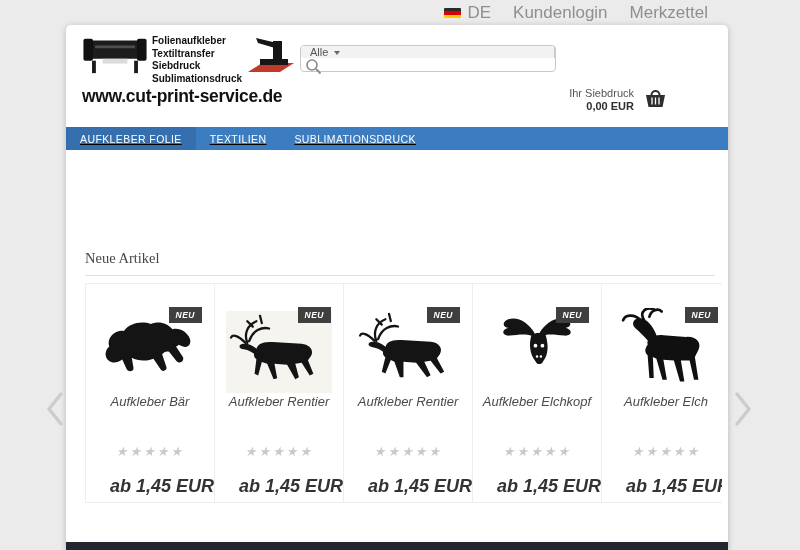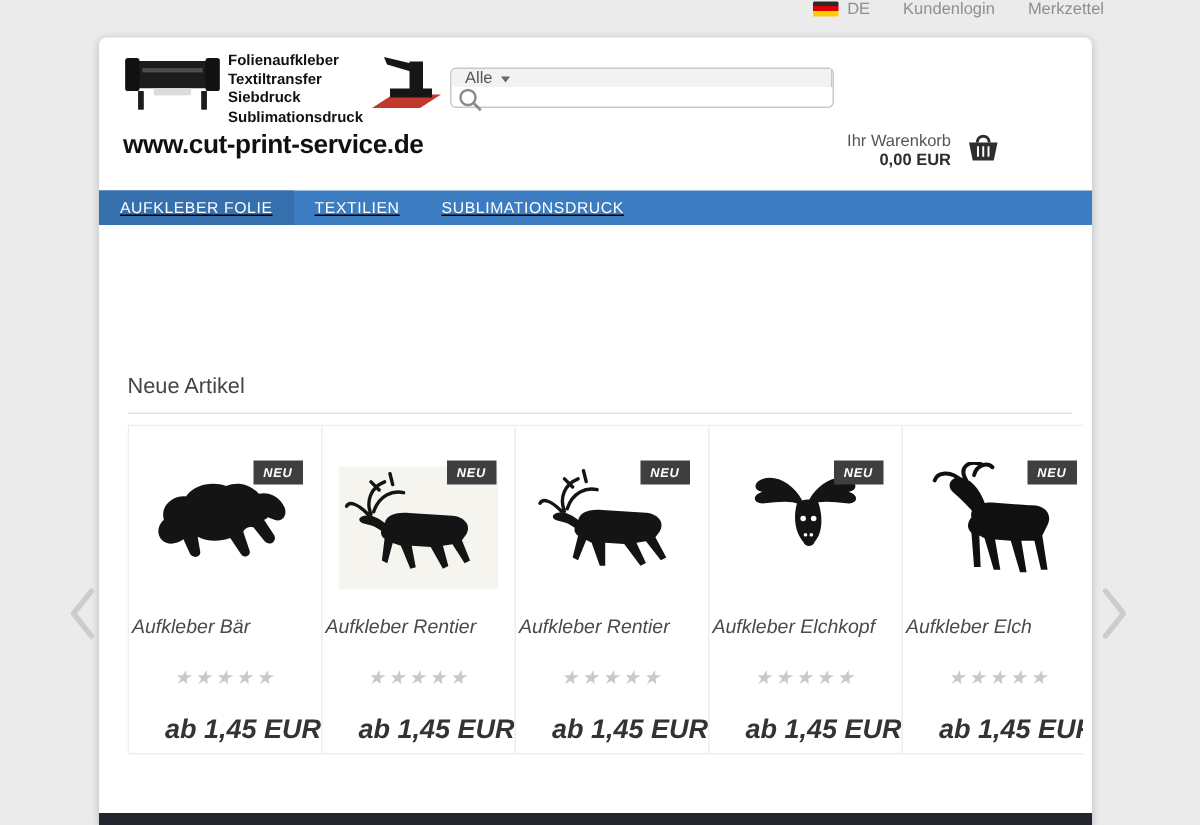--- a/index.html
+++ b/index.html
@@ -1,21 +1,21 @@
 <!DOCTYPE html>
 <html><head>
 <meta charset="utf-8">
 <style>
   * { box-sizing: border-box; margin: 0; padding: 0; }
   html,body { width:800px; height:550px; overflow:hidden; }
   body { background:#ebebeb; font-family:"Liberation Sans", sans-serif; position:relative; }
 
   
-  .topbar { height:26px; display:flex; justify-content:flex-end; align-items:flex-start;
-            gap:22px; padding-right:64px; font-size:11px; color:#8f8f8f; }
+  .topbar { height:26px; display:flex; justify-content:flex-end; align-items:center;
+            gap:22px; padding-right:92px; font-size:17px; color:#8f8f8f; }
   .topbar .lang { display:flex; align-items:center; gap:6px; cursor:pointer; }
   .flag { width:17px; height:10px; border-radius:1px; display:inline-block;
           background:linear-gradient(to bottom,#2b2b2b 0 33%,#d00 33% 66%,#fc0 66% 100%); }
   .toplink { cursor:pointer; }
 
   
   .card { position:absolute; left:66px; top:25px; width:662px; height:525px;
           background:#fff; border-radius:5px 5px 0 0; box-shadow:0 1px 6px rgba(0,0,0,.22); }
 
   
@@ -39,36 +39,36 @@
   .cart-amount { font-weight:bold; color:#2e2e2e; }
 
   
   .nav { position:absolute; left:0; top:102px; width:100%; height:23px;
          background:#3c7cc0; display:flex; align-items:stretch;text-decoration:underline; }
   .nav-item { display:flex; align-items:center; padding:0 14px; font-size:10.5px;
               color:#fff; letter-spacing:0.4px; cursor:pointer; }
   .nav-item.active { background:#356fae; }
 
   
-  .section-title { position:absolute; left:19px; top:225px; font-size:14.5px; color:#454545; }
+  .section-title { position:absolute; left:19px; top:225px; font-size:14.5px; color:#454545;font-family:Liberation Serif, serif; }
   .rule { position:absolute; left:19px; top:250px; width:630px; border-top:1px solid #e0e0e0; }
 
   
   .carousel { position:absolute; left:19px; top:258px; width:637px; height:222px; overflow:hidden; }
   .track { display:flex; }
   .pcard { position:relative; flex:0 0 130px; width:130px; height:220px; background:#fff;
            border:1px solid #eeeeee; margin-left:-1px;font-style:italic; }
   .pcard:first-child { margin-left:0; }
   .badge { position:absolute; top:23px; right:12px; background:#3f3f3f; color:#fff;
            font-size:8.5px; font-weight:bold; letter-spacing:0.5px; padding:3px 7px; z-index:2; }
   .pimg { position:absolute; top:26px; left:0; right:0; height:84px;
           display:flex; align-items:center; justify-content:center; cursor:pointer; }
   .photo-bg { background:#f6f4ee; width:106px; height:82px; display:flex; align-items:center; justify-content:center; }
-  .pname { position:absolute; top:110px; left:2px; right:2px; 
-           font-size:13px; color:#4a4a4a; cursor:pointer;margin-top:16px; }
+  .pname { position:absolute; top:110px; left:2px; right:2px; text-align:center;
+           font-size:13px; color:#4a4a4a; cursor:pointer; }
   .pstars { position:absolute; top:160px; left:0; right:0; text-align:center;
             font-size:13px; color:#c9c9c9; letter-spacing:2px; }
   .pprice { position:absolute; top:192px; left:0; right:0; text-align:right;
             font-size:18px; font-weight:bold; color:#333; }
 
   
   .chev { position:absolute; top:390px; cursor:pointer; }
   .chev.left  { left:44px; }
   .chev.right { left:732px; }
 
@@ -130,21 +130,21 @@
         <svg width="17" height="17" viewBox="0 0 17 17">
           <circle cx="7" cy="7" r="5" fill="none" stroke="#8a8a8a" stroke-width="1.6"></circle>
           <line x1="11" y1="11" x2="15.5" y2="15.5" stroke="#8a8a8a" stroke-width="1.8"></line>
         </svg>
       </span>
     </button>
   </div>
 
   <div class="cart">
     <div class="cart-text">
-      <div>Ihr Warenkorb</div>
+      <div>Ihr Siebdruck</div>
       <div class="cart-amount">0,00 EUR</div>
     </div>
     <span>
       <svg width="25" height="22" viewBox="0 0 25 22">
         <path d="M8.5 8 C8.5 2.5 16.5 2.5 16.5 8" fill="none" stroke="#2e2e2e" stroke-width="2"></path>
         <path d="M3 8 L22 8 L19.5 20 L5.5 20 Z" fill="#2e2e2e"></path>
         <line x1="9" y1="10.5" x2="9" y2="17.5" stroke="#fff" stroke-width="1.3"></line>
         <line x1="12.5" y1="10.5" x2="12.5" y2="17.5" stroke="#fff" stroke-width="1.3"></line>
         <line x1="16" y1="10.5" x2="16" y2="17.5" stroke="#fff" stroke-width="1.3"></line>
       </svg>

